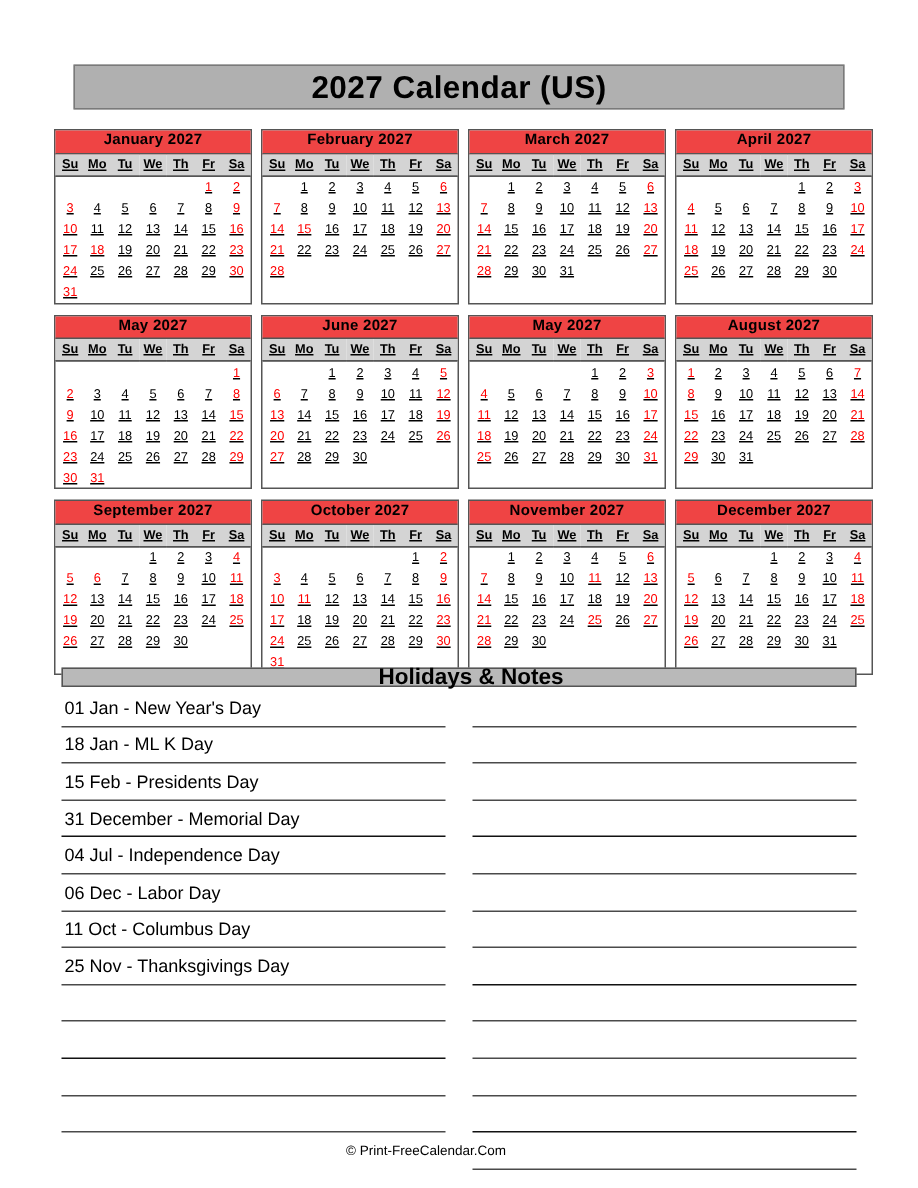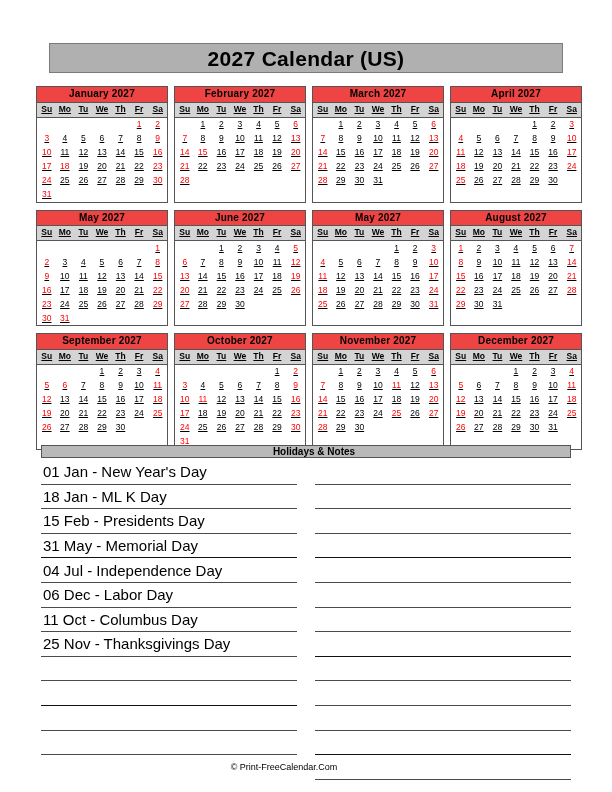--- a/index.html
+++ b/index.html
@@ -107,21 +107,21 @@
   .notes-title {
     position: absolute;
     left: 41px;
     top: 445px;
     width: 530px;
     height: 13px;
     background: #b9b9b9;
     border: 1px solid #555555;
     box-sizing: border-box;
     text-align: center;
-    font-size: 10px;
+    font-size: 15px;
     font-weight: bold;
     line-height: 11px;
     padding-left: 16px;
   }
   .notes-wrap {
     position: absolute;
     left: 41px;
     top: 460px;
     width: 530px;
     display: flex;
@@ -129,21 +129,21 @@
   }
   .notes-col {
     width: 256px;
   }
   .note-row {
     height: 24.6px;
     border-bottom: 1.6px solid #4a4a4a;
     box-sizing: border-box;
     display: flex;
     align-items: center;
-    font-size: 15px;
+    font-size: 12px;
     color: #000;
     padding-left: 2px;
     white-space: nowrap;
   }
   .note-row.thick {
     border-bottom: 1.8px solid #111111;
   }
   .note-row.blank { color: transparent; }
 
   
@@ -952,21 +952,21 @@
       </div>
     </div>
 
   <div class="notes-title">Holidays &amp; Notes</div>
 
   <div class="notes-wrap">
     <div class="notes-col">
         <div class="note-row">01 Jan - New Year's Day</div>
         <div class="note-row">18 Jan - ML K Day</div>
         <div class="note-row">15 Feb - Presidents Day</div>
-        <div class="note-row thick">31 May - Memorial Day</div>
+        <div class="note-row thick">31 December - Memorial Day</div>
         <div class="note-row">04 Jul - Independence Day</div>
         <div class="note-row">06 Dec - Labor Day</div>
         <div class="note-row">11 Oct - Columbus Day</div>
         <div class="note-row">25 Nov - Thanksgivings Day</div>
         <div class="note-row blank"></div>
         <div class="note-row thick blank"></div>
         <div class="note-row blank"></div>
         <div class="note-row blank"></div>
       </div>
     <div class="notes-col">

